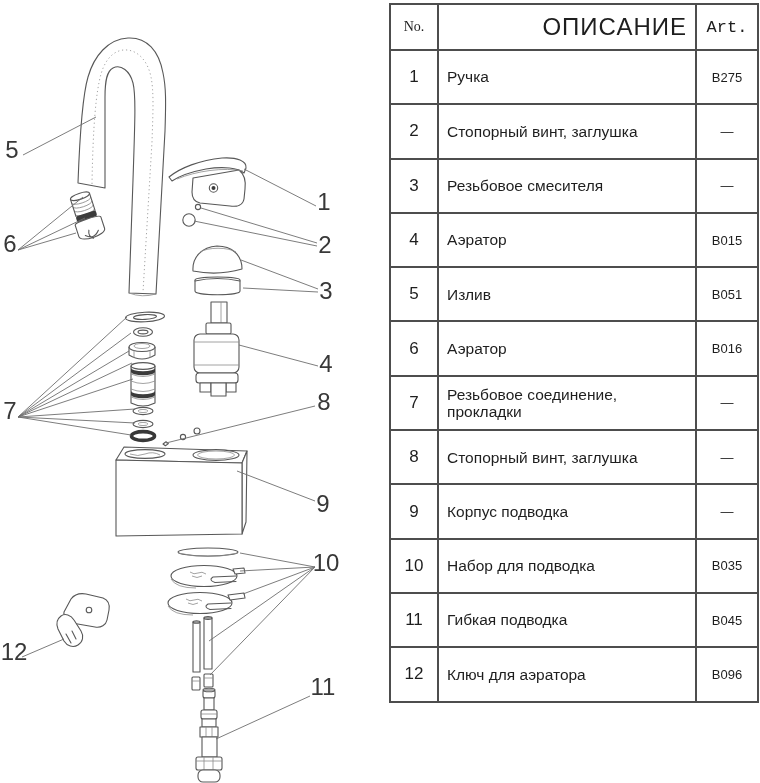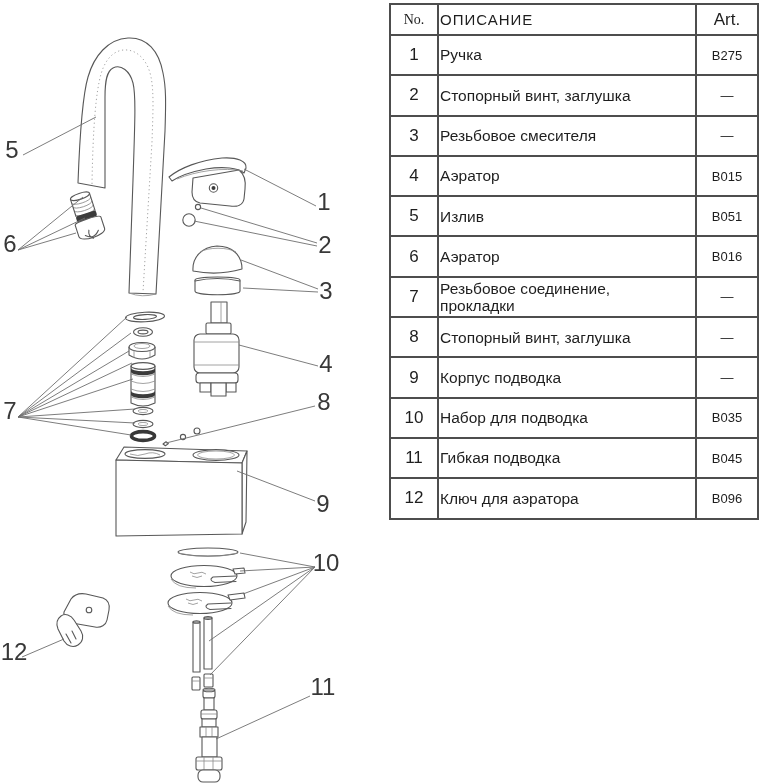--- a/index.html
+++ b/index.html
@@ -10,27 +10,27 @@
   svg text{font-family:"Liberation Sans",sans-serif;}
 
   .diagram{position:absolute;left:0;top:0;}
 
   .parts-table{
     position:absolute;left:389px;top:3px;width:368px;
     border-collapse:collapse;table-layout:fixed;
   }
   .parts-table th,.parts-table td{
     border:2px solid #4d4d4d;vertical-align:middle;
-    padding:1px;overflow:hidden;
+    padding:8px;overflow:hidden;
   }
   .parts-table th{height:27px;font-weight:400;}
   .parts-table td{height:36.3px;}
   .h-no{font-family:"Liberation Serif",serif;font-size:14px;text-align:center;}
-  .h-desc{font-size:15px;letter-spacing:1px;text-align:left;}
-  .h-art{font-size:17px;text-align:center;}
+  .h-desc{font-size:24px;letter-spacing:1px;text-align:right;}
+  .h-art{font-size:17px;text-align:center;font-family:Liberation Mono, monospace;}
   .c-num{font-size:17px;text-align:center;}
   .c-desc{font-size:15.5px;text-align:left;padding-left:13px;line-height:1.12;white-space:pre-line;}
   .c-art{font-size:13px;text-align:center;}
 
   .callout{font-size:24px;fill:#383838;}
   .ln{stroke:#6e6e6e;stroke-width:0.9;fill:none;}
   .st{stroke:#585858;stroke-width:1.1;fill:none;stroke-linecap:round;stroke-linejoin:round;}
   .stw{stroke:#585858;stroke-width:1.1;fill:#ffffff;stroke-linejoin:round;}
   .lt{stroke:#8b8b8b;stroke-width:0.8;fill:none;}
   .dk{fill:#3b3b3b;stroke:none;}

